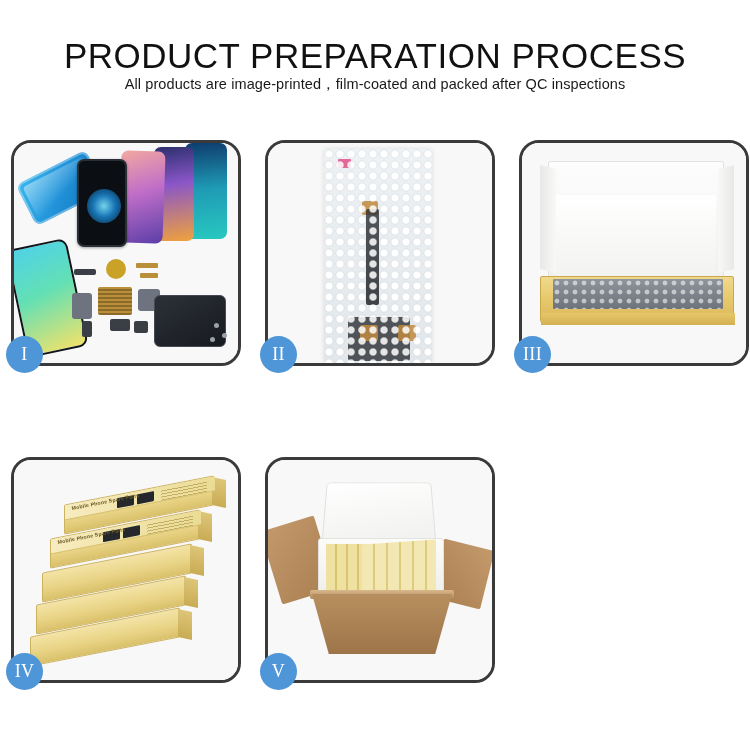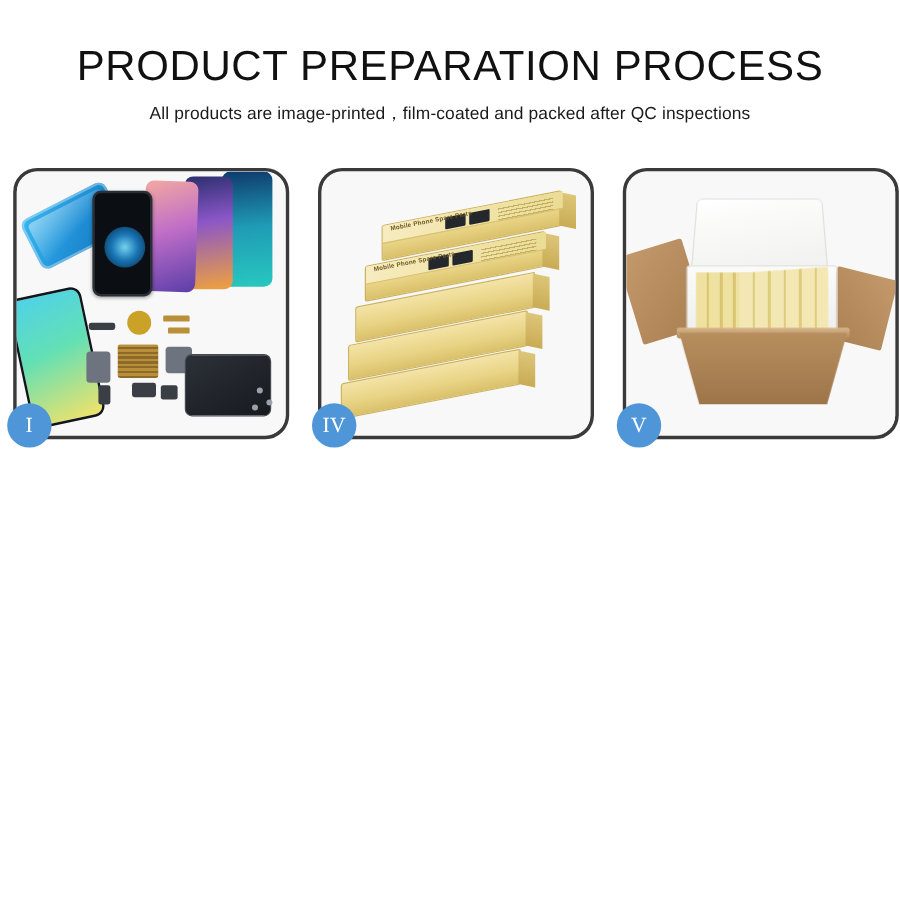--- a/index.html
+++ b/index.html
@@ -21,21 +21,20 @@
   .title {
     font-size: 35px;
     font-weight: 400;
     letter-spacing: 0.5px;
     color: #111111;
     line-height: 1.12;
     white-space: nowrap;
   }
 
   .subtitle {
-    margin-top: 10px;
     font-size: 14.5px;
     font-weight: 400;
     color: #1a1a1a;
     letter-spacing: 0.1px;
     white-space: nowrap;
   }
 
   
   .grid {
     position: absolute;
@@ -381,21 +380,49 @@
         <div class="chip" style="left:68px;  top:178px; width:10px; height:16px;"></div>
         <div class="chip" style="left:120px; top:178px; width:14px; height:12px;"></div>
         <div class="chip backplate" style="left:140px; top:152px; width:72px; height:52px;"></div>
         <div class="chip screw" style="left:200px; top:180px; width:5px; height:5px;"></div>
         <div class="chip screw" style="left:208px; top:190px; width:5px; height:5px;"></div>
         <div class="chip screw" style="left:196px; top:194px; width:5px; height:5px;"></div>
       </div>
       <div class="badge">I</div>
     </div>
 
-
+    <div class="panel">
+      <div class="panel-inner">
+        <div class="bubble-bag">
+          <div class="screen-under"></div>
+          <div class="pink-tab"></div>
+          <div class="conn-a"></div>
+          <div class="flex-strip"></div>
+          <div class="dark-base"></div>
+          <div class="conn-b"></div>
+          <div class="conn-c"></div>
+          <div class="bag-overlay"></div>
+        </div>
+      </div>
+      <div class="badge">II</div>
+    </div>
+
+    <div class="panel">
+      <div class="panel-inner">
+        <div class="b3-lid"></div>
+        <div class="b3-lid-l"></div>
+        <div class="b3-lid-r"></div>
+        <div class="b3-foam"></div>
+        <div class="b3-tray">
+          <div class="b3-tray-in"></div>
+          <div class="b3-tray-lip"></div>
+        </div>
+      </div>
+      <div class="badge">III</div>
+    </div>
 
     <div class="panel">
       <div class="panel-inner">
         <div class="stack">
 
           <div class="sbox" style="left:44px; top:8px;">
             <div class="side"></div>
             <div class="face">
               <div class="thumb t1"></div>
               <div class="thumb t2"></div>

